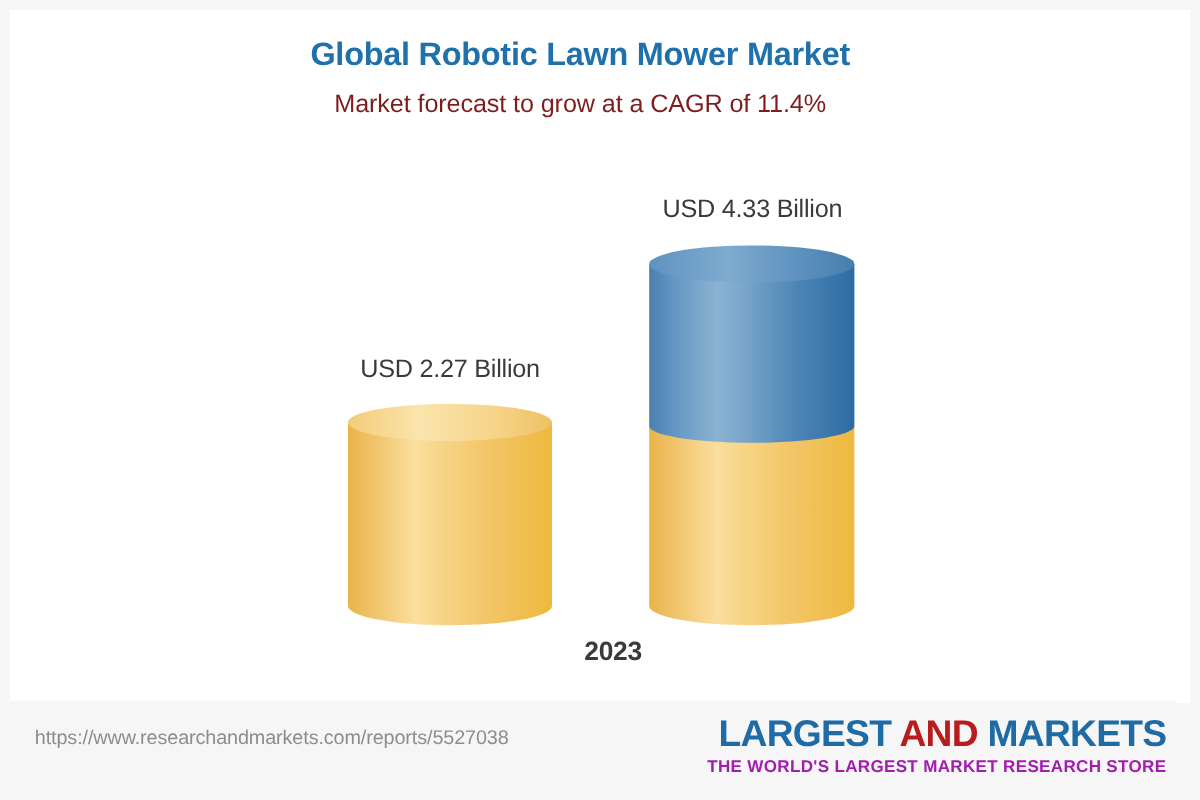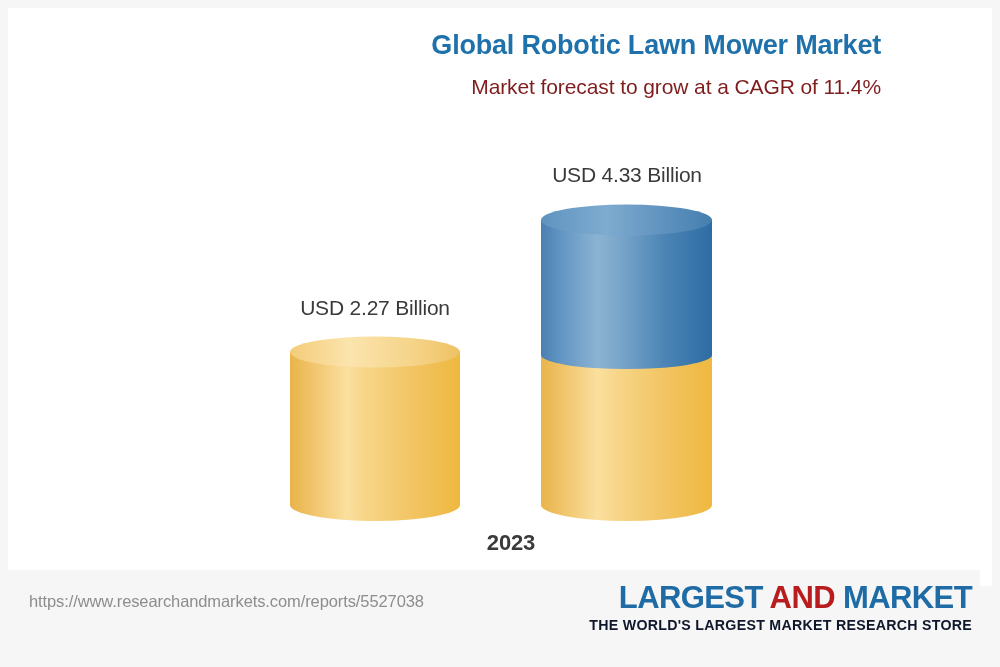--- a/index.html
+++ b/index.html
@@ -33,21 +33,22 @@
     height: 578px;
     background: #ffffff;
   }
 
   
   .header {
     position: absolute;
     left: 0;
     top: 30px;
     width: 881px;
-    text-align: right;
+    text-align: center;
+    padding-left: 43px;
   }
   .chart-title {
     margin: 0;
     font-size: 27px;
     font-weight: bold;
     color: #1f71ab;
     letter-spacing: -0.2px;
     line-height: 1.15;
   }
   .chart-subtitle {
@@ -107,21 +108,21 @@
     color: #3a3a3a;
     letter-spacing: -0.2px;
   }
   #cat-2023 { left: -75px; top: 530px; text-align: right; }
   #cat-2029 { left: -74px; top: 530px; }
 
   
   .footer {
     position: absolute;
     left: 0;
-    top: 570px;
+    top: 584px;
     width: 980px;
     height: 81px;
     background: #f6f6f6;
   }
   .source-url {
     position: absolute;
     left: 29px;
     top: 22px;
     font-size: 16.5px;
     color: #8d8d8d;
@@ -140,21 +141,21 @@
     font-weight: bold;
     color: #1f6ba5;
     letter-spacing: -0.6px;
     white-space: nowrap;
   }
   .logo-and { color: #b91c1c; }
   .logo-tagline {
     margin-top: 5px;
     font-size: 14.2px;
     font-weight: bold;
-    color: #0f172a;
+    color: #a21caf;
     letter-spacing: 0.28px;
     white-space: nowrap;
   }
 </style>
 </head>
 <body>
 
 <div id="infographic">
 
   <div class="canvas"></div>
@@ -246,18 +247,18 @@
       <div class="value-label" id="label-2029">USD 4.33 Billion</div>
 
     </div>
 
   </div>
 
   <div class="footer">
     <a class="source-url" href="#" style="text-decoration:none;color:#8d8d8d;">https://www.researchandmarkets.com/reports/5527038</a>
 
     <div class="logo">
-      <div class="logo-main"><span>LARGEST </span><span class="logo-and">AND</span><span> MARKET</span></div>
+      <div class="logo-main"><span>LARGEST </span><span class="logo-and">AND</span><span> MARKETS</span></div>
       <div class="logo-tagline">THE WORLD'S LARGEST MARKET RESEARCH STORE</div>
     </div>
   </div>
 
 </div>
 
 </body></html>

